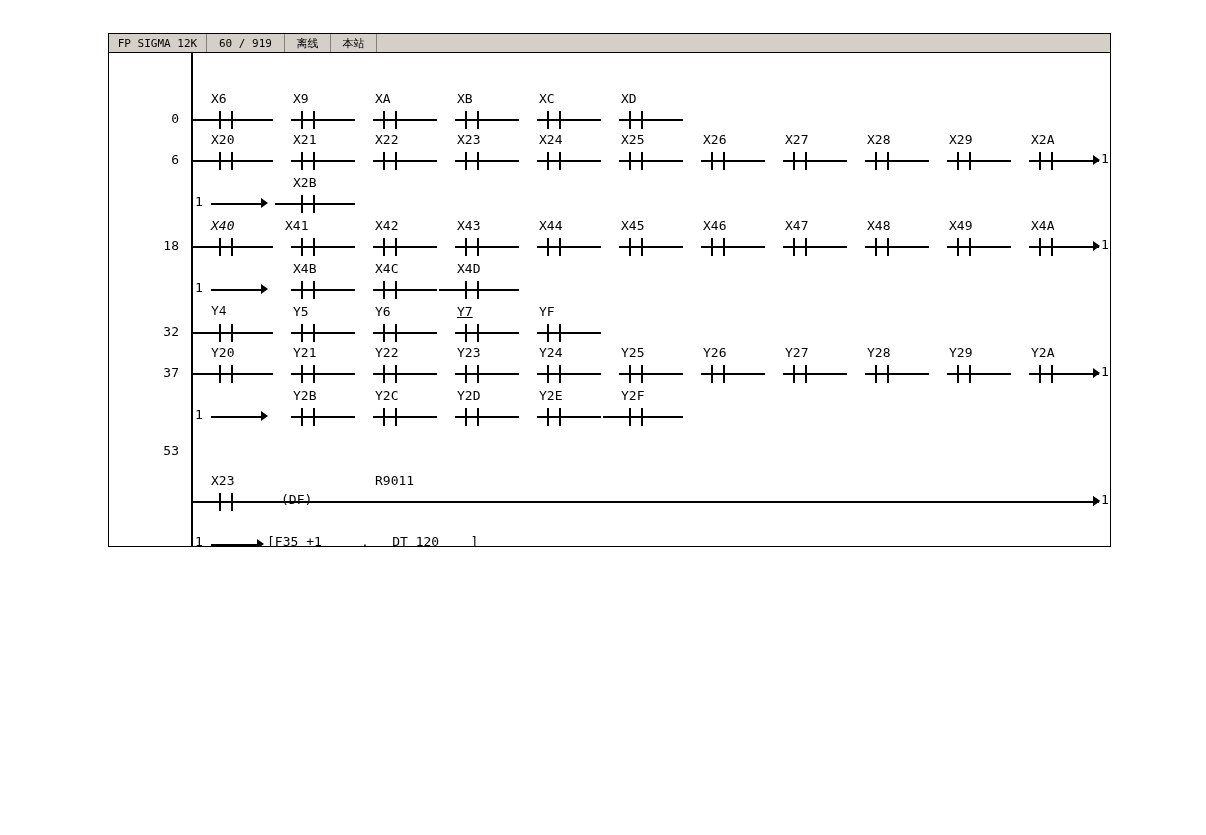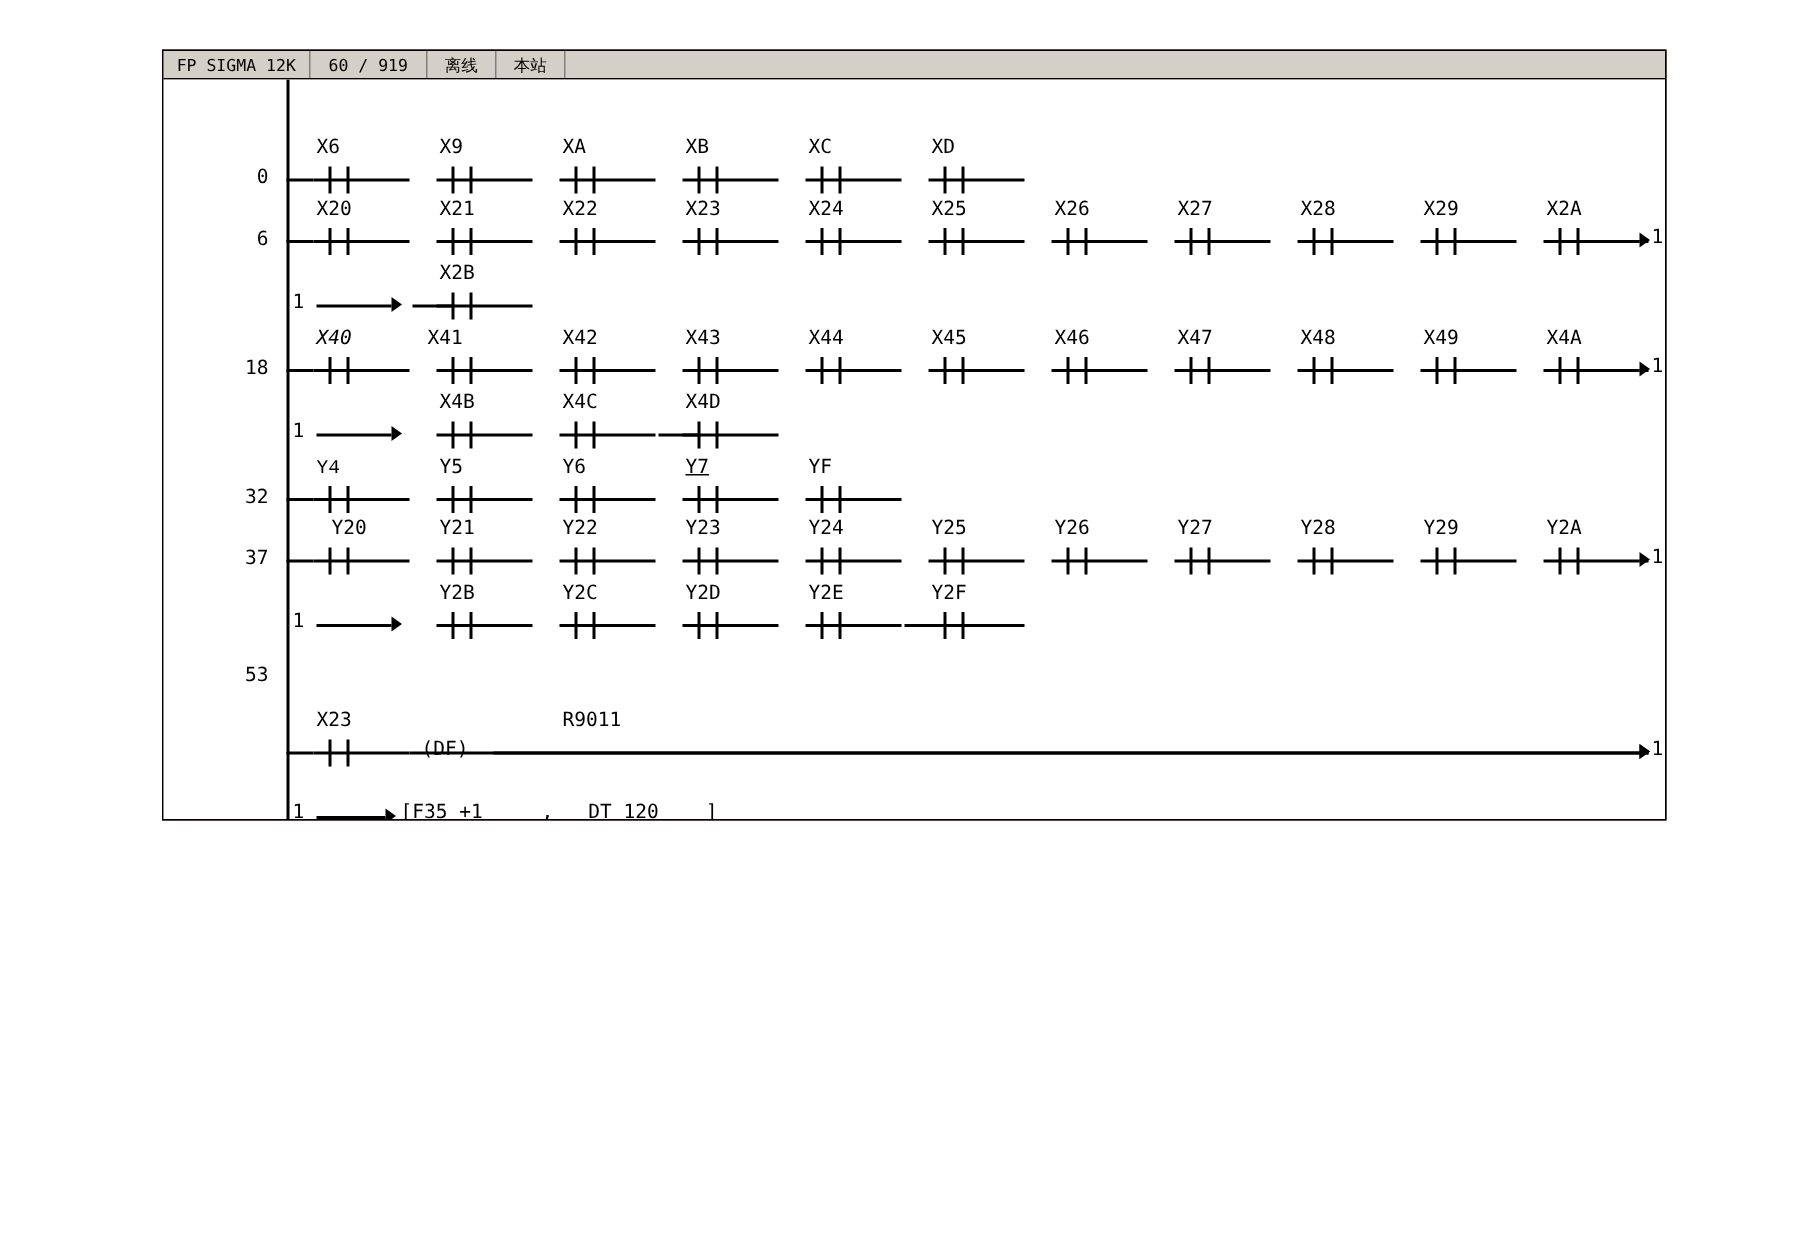--- a/index.html
+++ b/index.html
@@ -20,21 +20,21 @@
     height: 835px;
   }
 
   
   .plc-window {
     position: absolute;
     left: 108px;
     top: 33px;
     width: 1003px;
     height: 514px;
-    background: #7f1d1d;
+    background: #eab308;
     border: 1px solid #000000;
     box-sizing: border-box;
   }
   .status-bar {
     position: relative;
     height: 19px;
     background: #d4d0c8;
     border-bottom: 1px solid #000;
     box-sizing: border-box;
     display: flex;
@@ -417,21 +417,21 @@
           <div class="barR"></div>
         </div>
         <div class="lbl" style="left: 430px; top: 251px;">YF</div>
         <div class="contact" style="left: 428px; top: 269px;">
           <div class="wire"></div>
           <div class="barL"></div>
           <div class="barR"></div>
         </div>
         <div class="hline" style="left: 82px; top: 279px; width: 18px;"></div>
         <div class="step-no" style="left: 40px; top: 312px;">37</div>
-        <div class="lbl" style="left: 112px; top: 292px; text-align: right;">Y20</div>
+        <div class="lbl" style="left: 102px; top: 292px; text-align: right;">Y20</div>
         <div class="contact" style="left: 100px; top: 310px;">
           <div class="wire"></div>
           <div class="barL"></div>
           <div class="barR"></div>
         </div>
         <div class="lbl" style="left: 184px; top: 292px;">Y21</div>
         <div class="contact" style="left: 182px; top: 310px;">
           <div class="wire"></div>
           <div class="barL"></div>
           <div class="barR"></div>

